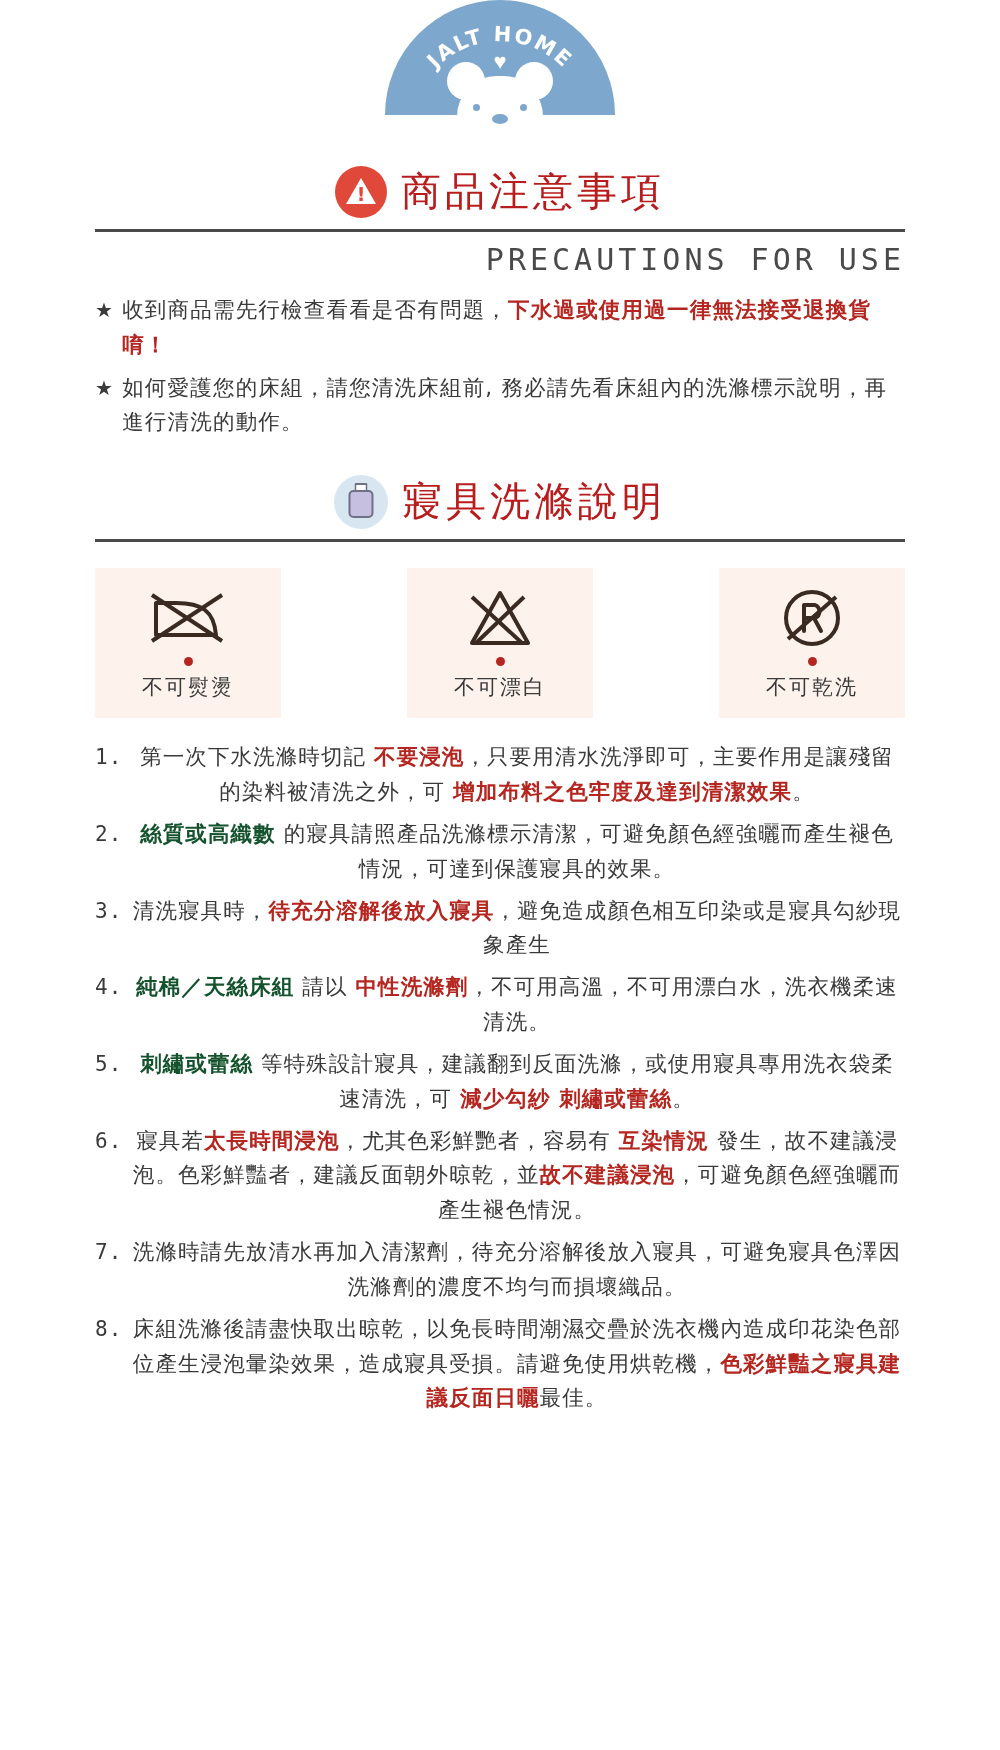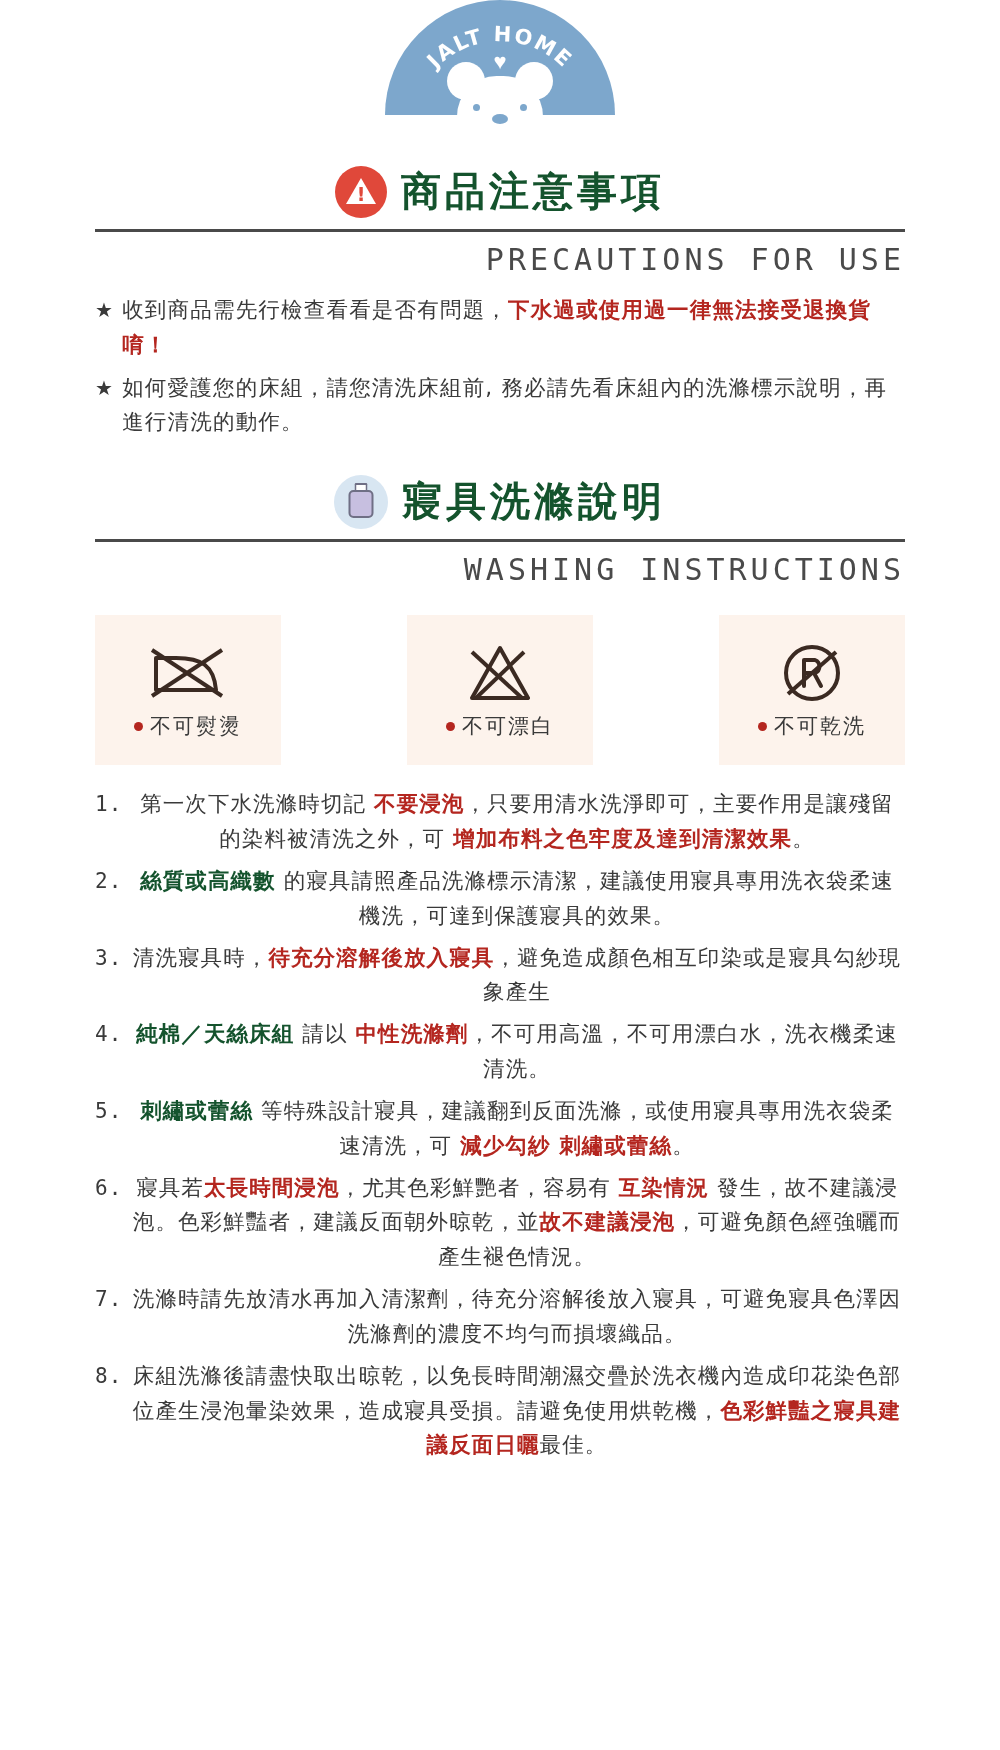--- a/index.html
+++ b/index.html
@@ -105,23 +105,23 @@
   .section-head {
     margin-top: 14px;
     display: flex;
     align-items: center;
     justify-content: center;
     gap: 14px;
   }
   .section-head .title {
     font-family: "DejaVu Sans", sans-serif;
     font-size: 40px;
-    font-weight: bold;
+    font-weight: normal;
     letter-spacing: 4px;
-    color: #14532d;
+    color: #b91c1c;
   }
   .warn-icon {
     width: 52px; height: 52px;
     border-radius: 50%;
     background: #e0483a;
     position: relative;
     flex: 0 0 auto;
   }
   .warn-icon .tri {
     position: absolute;
@@ -221,20 +221,21 @@
   }
   .sym-card svg { display: block; }
   .sym-label {
     font-family: "DejaVu Sans", sans-serif;
     font-size: 21px;
     letter-spacing: 2px;
     color: #3a3a3a;
     display: flex;
     align-items: center;
     gap: 7px;
+    flex-direction: column;
   }
   .sym-label .dot {
     width: 9px; height: 9px;
     border-radius: 50%;
     background: #b4261f;
     display: inline-block;
   }
 
   
   .wash-list { margin-top: 22px; }
@@ -307,21 +308,20 @@
   </div>
 
   <div class="section-head" style="margin-top:34px;">
     <div class="bottle-icon">
       <div class="cap"></div>
       <div class="body"></div>
     </div>
     <div class="title">寢具洗滌說明</div>
   </div>
   <div class="rule"></div>
-  <div class="subtitle">WASHING INSTRUCTIONS</div>
 
   <div class="symbols">
 
     <div class="sym-card">
       <div>
         <svg width="84" height="66" viewBox="0 0 84 66" aria-hidden="true">
           <path d="M10 50 L70 50 C68 26 56 18 30 18 L10 18 Z" fill="none" stroke="#3b2a22" stroke-width="4" stroke-linejoin="round"></path>
           <line x1="6" y1="56" x2="76" y2="10" stroke="#3b2a22" stroke-width="4"></line>
           <line x1="6" y1="10" x2="76" y2="56" stroke="#3b2a22" stroke-width="4"></line>
         </svg>
@@ -364,21 +364,21 @@
 
   <div class="wash-list">
 
     <div class="wash-item">
       <span class="num">1.</span>
       <span class="txt"><span>第一次下水洗滌時切記 </span><span class="hl-red">不要浸泡</span><span>，只要用清水洗淨即可，主要作用是讓殘留的染料被清洗之外，可 </span><span class="hl-red">增加布料之色牢度及達到清潔效果</span><span>。</span></span>
     </div>
 
     <div class="wash-item">
       <span class="num">2.</span>
-      <span class="txt"><span class="hl-blue">絲質或高織數</span><span> 的寢具請照產品洗滌標示清潔，建議使用寢具專用洗衣袋柔速機洗，可達到保護寢具的效果。</span></span>
+      <span class="txt"><span class="hl-blue">絲質或高織數</span><span> 的寢具請照產品洗滌標示清潔，可避免顏色經強曬而產生褪色情況，可達到保護寢具的效果。</span></span>
     </div>
 
     <div class="wash-item">
       <span class="num">3.</span>
       <span class="txt"><span>清洗寢具時，</span><span class="hl-red">待充分溶解後放入寢具</span><span>，避免造成顏色相互印染或是寢具勾紗現象產生</span></span>
     </div>
 
     <div class="wash-item">
       <span class="num">4.</span>
       <span class="txt"><span class="hl-blue">純棉／天絲床組</span><span> 請以 </span><span class="hl-red">中性洗滌劑</span><span>，不可用高溫，不可用漂白水，洗衣機柔速清洗。</span></span>

